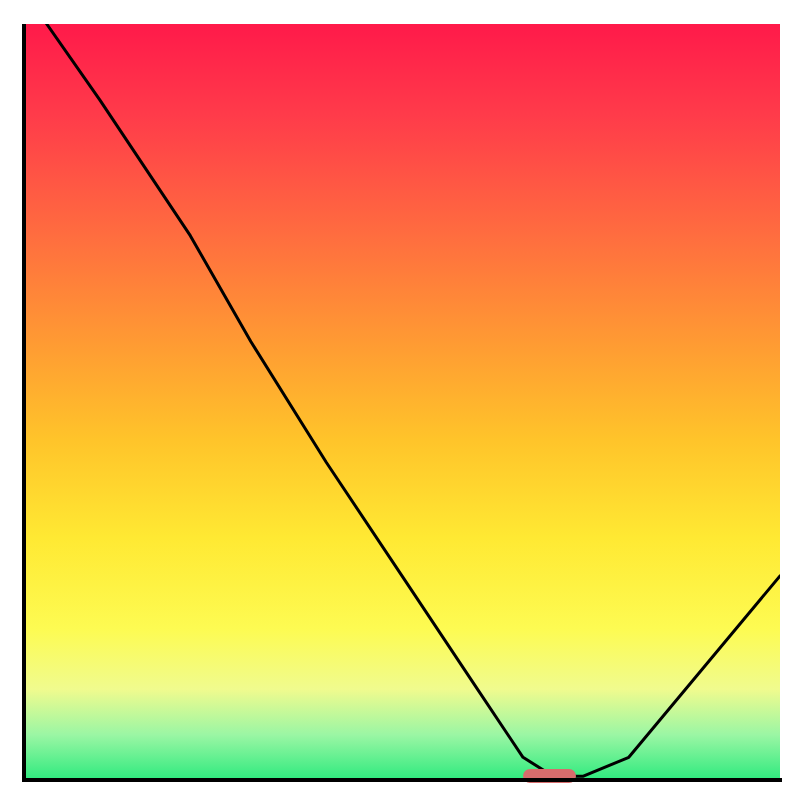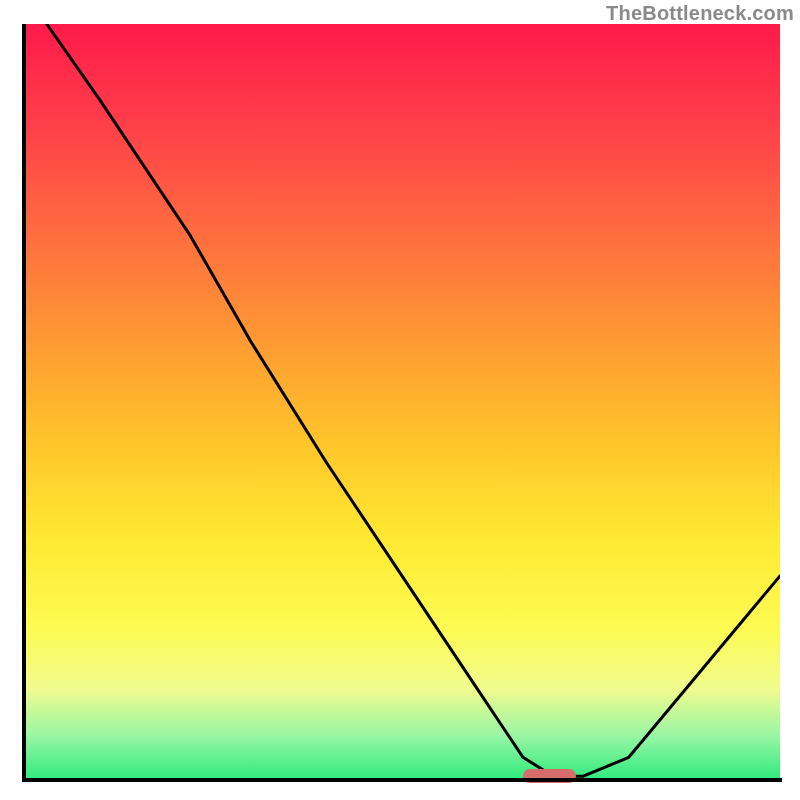--- a/index.html
+++ b/index.html
@@ -80,14 +80,13 @@
 
   <svg class="curve-svg" viewBox="0 0 756 756" preserveAspectRatio="none">
     <path id="curve-path" d="M22.7 0.0 L75.6 75.6 L136.1 166.3 L166.3 211.7 L226.8 317.5 L302.4 438.5 L378.0 551.9 L453.6 665.3 L499.0 733.3 L529.2 752.2 L559.4 752.2 L604.8 733.3 L756.0 551.9" stroke="#000000" stroke-width="3" fill="none" stroke-linejoin="round" stroke-linecap="round"></path>
   </svg>
 
   <div id="marker" class="marker" style="left: 522.96px; top: 769.22px; width: 52.92px; height: 14px; background: rgb(215, 108, 108);"></div>
 
   <div class="axis-line y-axis"></div>
   <div class="axis-line x-axis"></div>
 
-  <div class="watermark">TheBottleneck.com</div>
 </div>
 
 </body></html>

